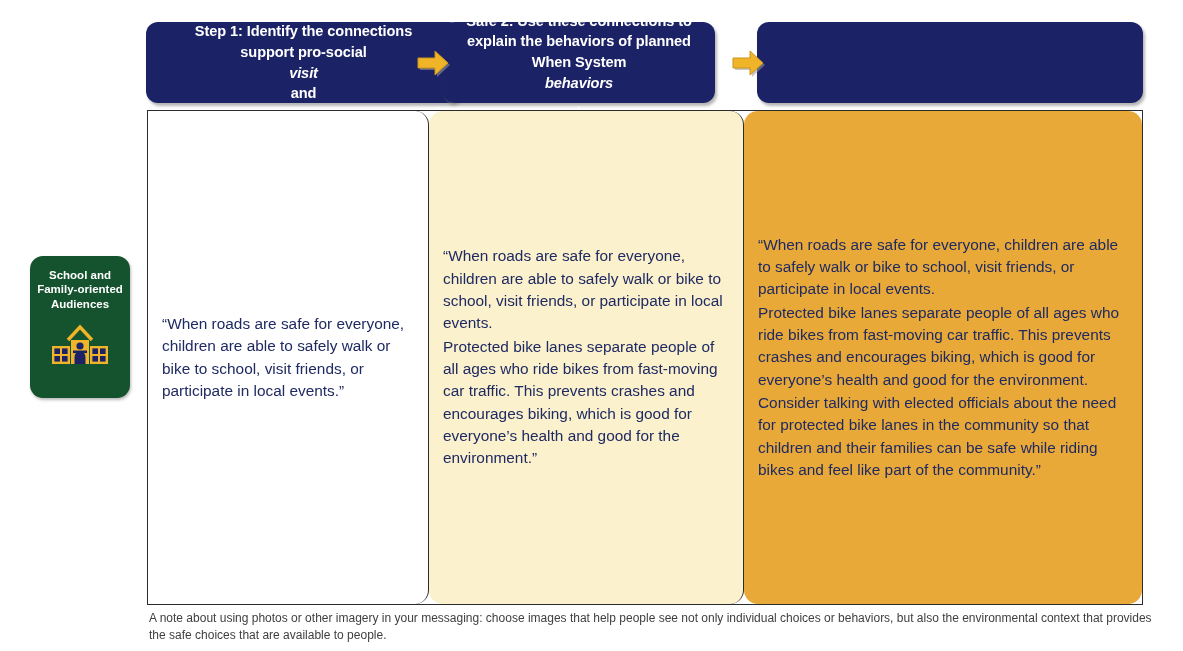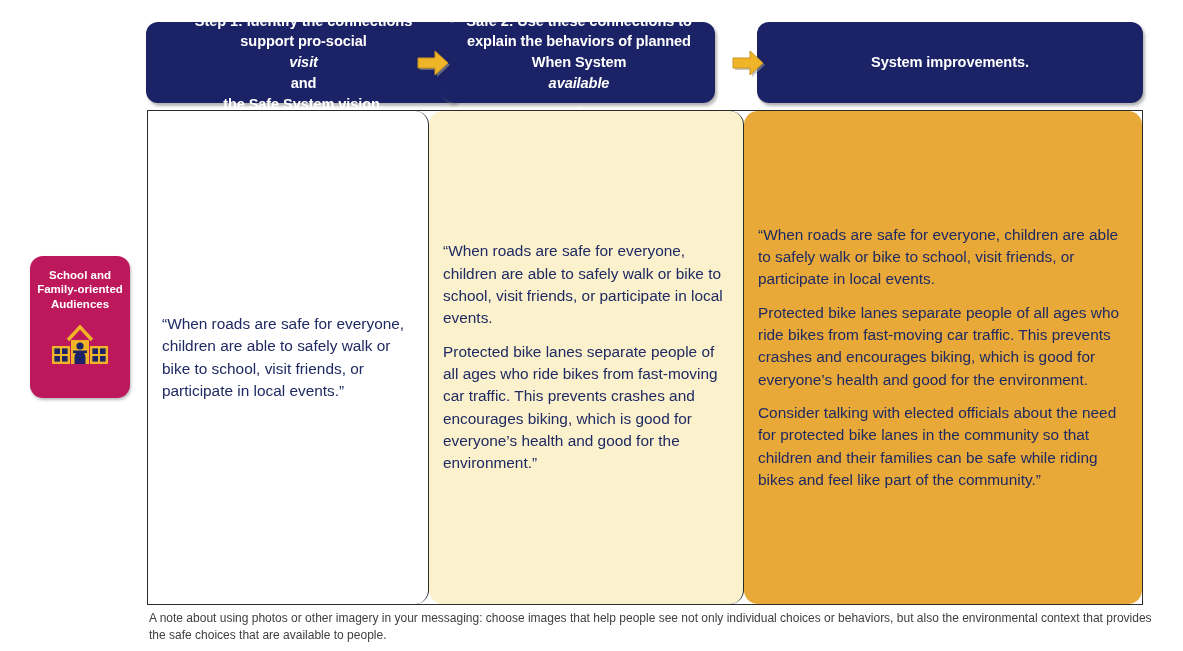--- a/index.html
+++ b/index.html
@@ -55,21 +55,21 @@
   #arrow-2 { left: 731px; }
   .arrow svg { display: block; width: 100%; height: 100%; }
 
   
   #audience-badge {
     position: absolute;
     left: 30px;
     top: 256px;
     width: 100px;
     height: 142px;
-    background: #be185d;
+    background: #14532d;
     border-radius: 13px;
     color: #ffffff;
     text-align: center;
     box-sizing: border-box;
     padding-top: 12px;
     box-shadow: 1px 2px 3px rgba(120,120,120,0.5);
   }
   #audience-badge .badge-label {
     font-size: 11.5px;
     font-weight: bold;
@@ -100,21 +100,21 @@
     flex-direction: column;
     justify-content: center;
     padding: 10px 14px;
     color: #1f2a62;
     font-size: 15.4px;
     line-height: 1.45;
     text-align: left;
     border-radius: 14px;
   }
   .col p { margin: 0; }
-  .col p + p { margin-top: 11px; }
+  .col p + p { margin-top: 1px; }
 
   #col-values {
     width: 281px;
     background: #ffffff;
     border-right: 1.5px solid #2b2b2b;
   }
   #col-solutions {
     width: 315px;
     background: #fbf1cd;
     border-right: 1.5px solid #2b2b2b;
@@ -139,35 +139,33 @@
 </style>
 </head>
 <body>
 
 <div class="stage">
 
   <div class="step-box" id="step-1">
     <div>
       <span>Step 1: Identify the connections</span>
       <span><span>support pro-social </span><i>visit</i><span> and</span></span>
-      <span>the Safe System vision.</span>
     </div>
   </div>
 
   <div class="step-box" id="step-2">
     <div>
       <span>Safe 2:  Use these connections to</span>
       <span>explain the behaviors of planned</span>
-      <span><span>When System </span><i>available</i><span>.</span></span>
+      <span><span>When System </span><i>behaviors</i><span>.</span></span>
     </div>
   </div>
 
   <div class="step-box" id="step-3">
     <div>
-      <span>System improvements.</span>
     </div>
   </div>
 
   <div class="arrow" id="arrow-1">
     <svg viewBox="0 0 34 30">
       <g transform="translate(2,2)">
         <path d="M0 8 L17 8 L17 1 L30 13 L17 25 L17 18 L0 18 Z" fill="#9a9a9a" opacity="0.55" transform="translate(2,2)"></path>
         <path d="M0 8 L17 8 L17 1 L30 13 L17 25 L17 18 L0 18 Z" fill="#f0b429" stroke="#c8941a" stroke-width="1"></path>
       </g>
     </svg>

